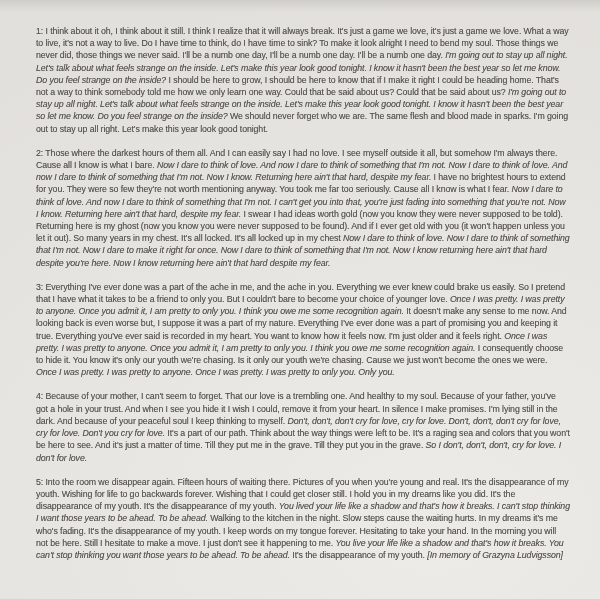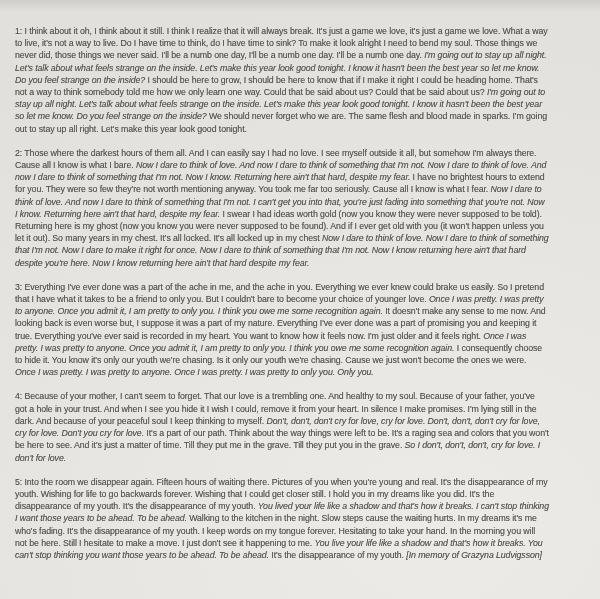--- a/index.html
+++ b/index.html
@@ -29,21 +29,21 @@
   }
   .sheet::after {
     content: "";
     position: absolute;
     inset: 0;
     background: radial-gradient(120% 90% at 72% 88%, rgba(255,255,255,0.20), rgba(120,116,110,0.05));
     pointer-events: none;
   }
   .text-block {
     position: absolute;
-    left: 15px;
+    left: 36px;
     top: 25px;
     width: 534px;
     color: #56544f;
     font-size: 8.8px;
     line-height: 12.2px;
     letter-spacing: -0.1px;
     text-align: left;
     text-shadow: 0 0 0.5px rgba(86,84,79,0.55);
   }
   .text-block p {

